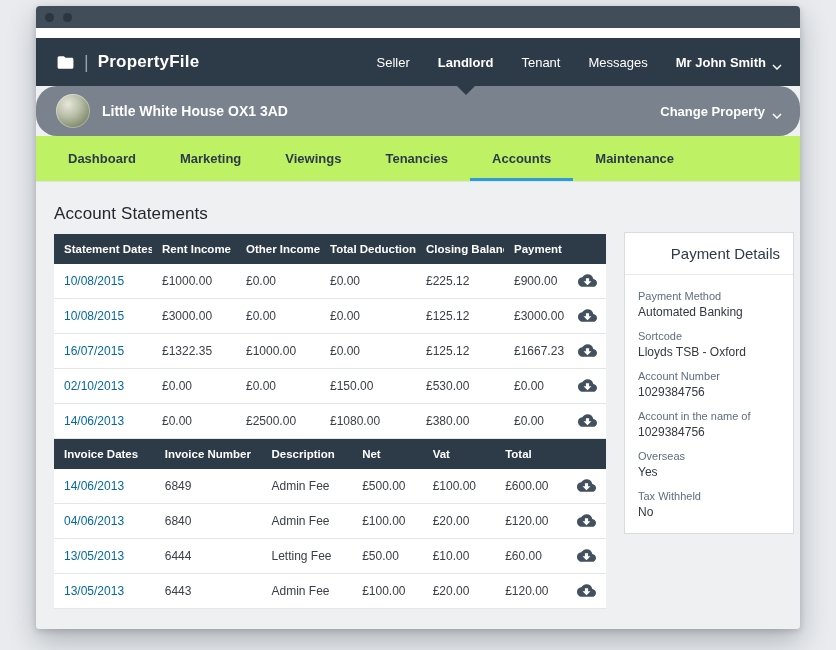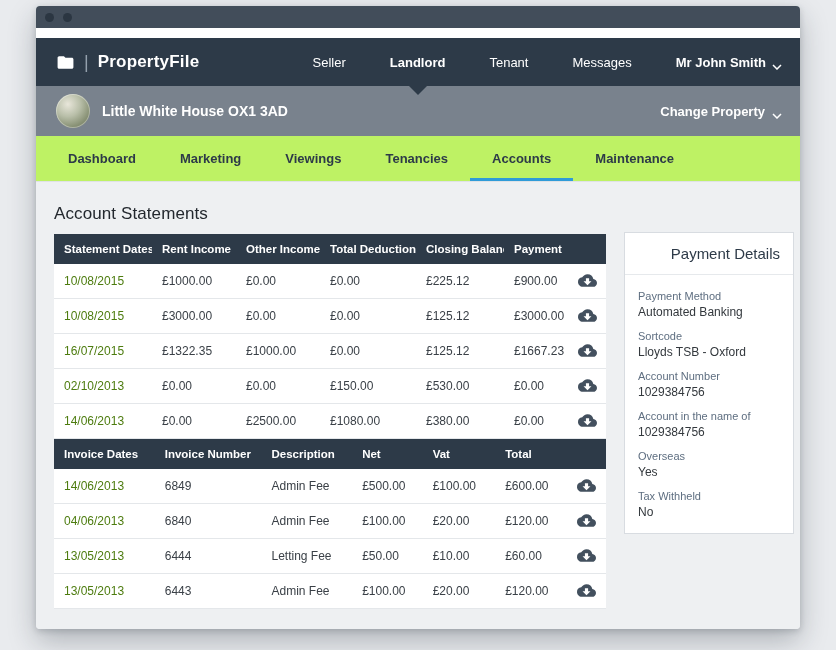--- a/index.html
+++ b/index.html
@@ -27,35 +27,35 @@
 
   
   .navbar {
     height:48px; background:#2d3a48;
     display:flex; align-items:center; padding:0 20px;
     position:relative; z-index:3;
   }
   .brand { display:flex; align-items:center; gap:9px; color:#fff; }
   .brand .sep { color:#93a0ad; font-size:18px; font-weight:normal; line-height:1; }
   .brand-name { font-size:17px; font-weight:bold; letter-spacing:.2px; }
-  .nav-items { margin-left:auto; display:flex; align-items:center; gap:44px; }
+  .nav-items { margin-left:auto; display:flex; align-items:center; gap:28px; }
   .nav-item { color:#fff; font-size:13px; cursor:pointer; position:relative; white-space:nowrap; }
   .nav-item.active { font-weight:bold; }
   .nav-item.active .caret-down-shape {
     position:absolute; top:31px; left:50%; margin-left:-9px;
     width:0; height:0;
     border:9px solid transparent; border-top:9px solid #2d3a48;
   }
   .nav-user { display:flex; align-items:center; gap:6px; font-weight:bold; }
 
   
   .property-bar {
     height:50px; background:#79828d;
     display:flex; align-items:center; padding:0 20px; color:#fff;
-    position:relative; z-index:1;
+    position:relative; z-index:1;border-radius:21px;
   }
   .avatar {
     width:34px; height:34px; border-radius:50%;
     background:radial-gradient(circle at 35% 30%, #e8e6da 0%, #b9bfa9 38%, #8b9478 68%, #5f684f 100%);
     box-shadow:inset 0 0 0 1px rgba(255,255,255,.35);
     flex:0 0 auto;
   }
   .property-title { margin-left:12px; font-size:14px; font-weight:bold; }
   .change-property { margin-left:auto; display:flex; align-items:center; gap:7px; font-size:13px; font-weight:bold; cursor:pointer; }
 
@@ -75,21 +75,21 @@
 
   table { width:100%; border-collapse:collapse; background:#fff; table-layout:fixed; }
   thead th {
     background:#2d3a48; color:#fff; font-size:11.5px; font-weight:bold;
     text-align:left; padding:9px 10px; white-space:nowrap; overflow:hidden;
   }
   tbody td {
     font-size:12px; color:#3a4047; padding:9px 10px;
     border-bottom:1px solid #e4e7ea; background:#fff; white-space:nowrap; overflow:hidden;
   }
-  td.date-cell { color:#4d7c0f; cursor:pointer; }
+  td.date-cell { color:#0369a1; cursor:pointer; }
   td.icon-cell, th.icon-col { text-align:center; padding:5px 6px; }
   .dl-btn { background:none; border:none; cursor:pointer; line-height:0; padding:2px; }
   .dl-btn svg { display:inline-block; }
 
   
   .card { background:#fff; border:1px solid #d8dce1; }
   .card-title { padding:12px 13px; font-size:15px; color:#2d3a48; border-bottom:1px solid #e6e9ec;text-align:right; }
   .card-body { padding:4px 13px 14px; }
   .field { margin-top:11px; }
   .field-label { font-size:11px; color:#5e6e80; }

